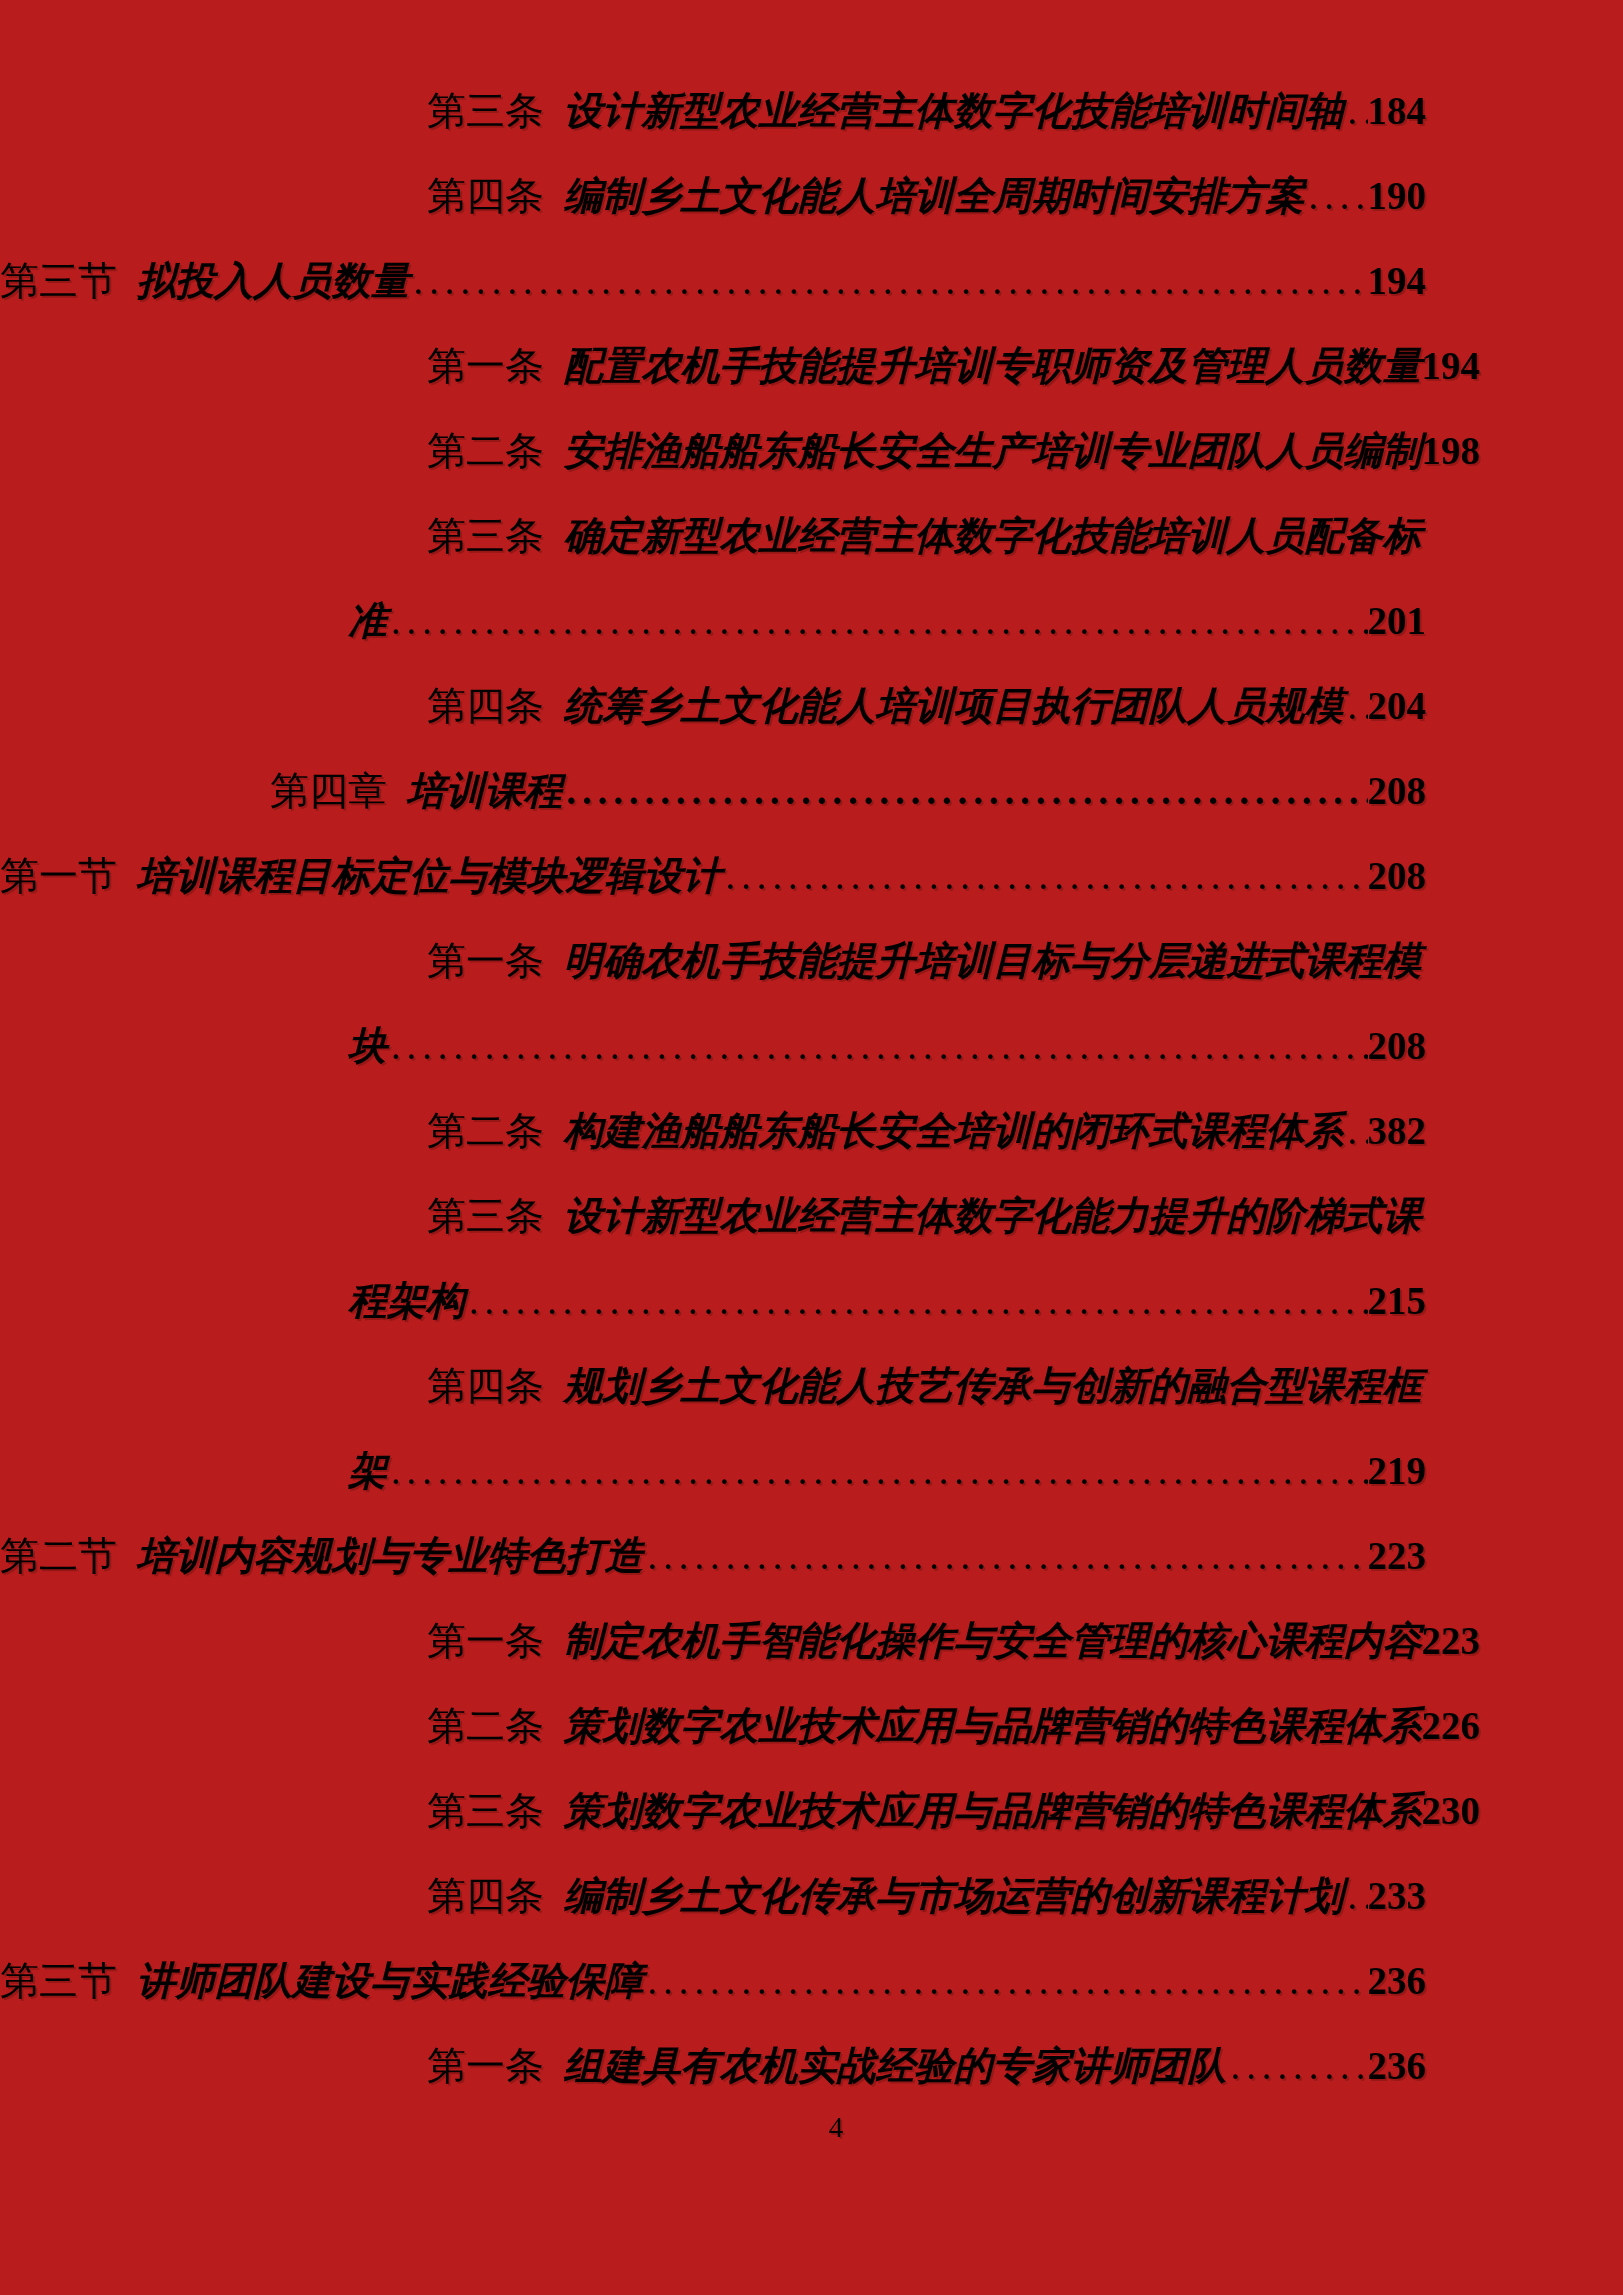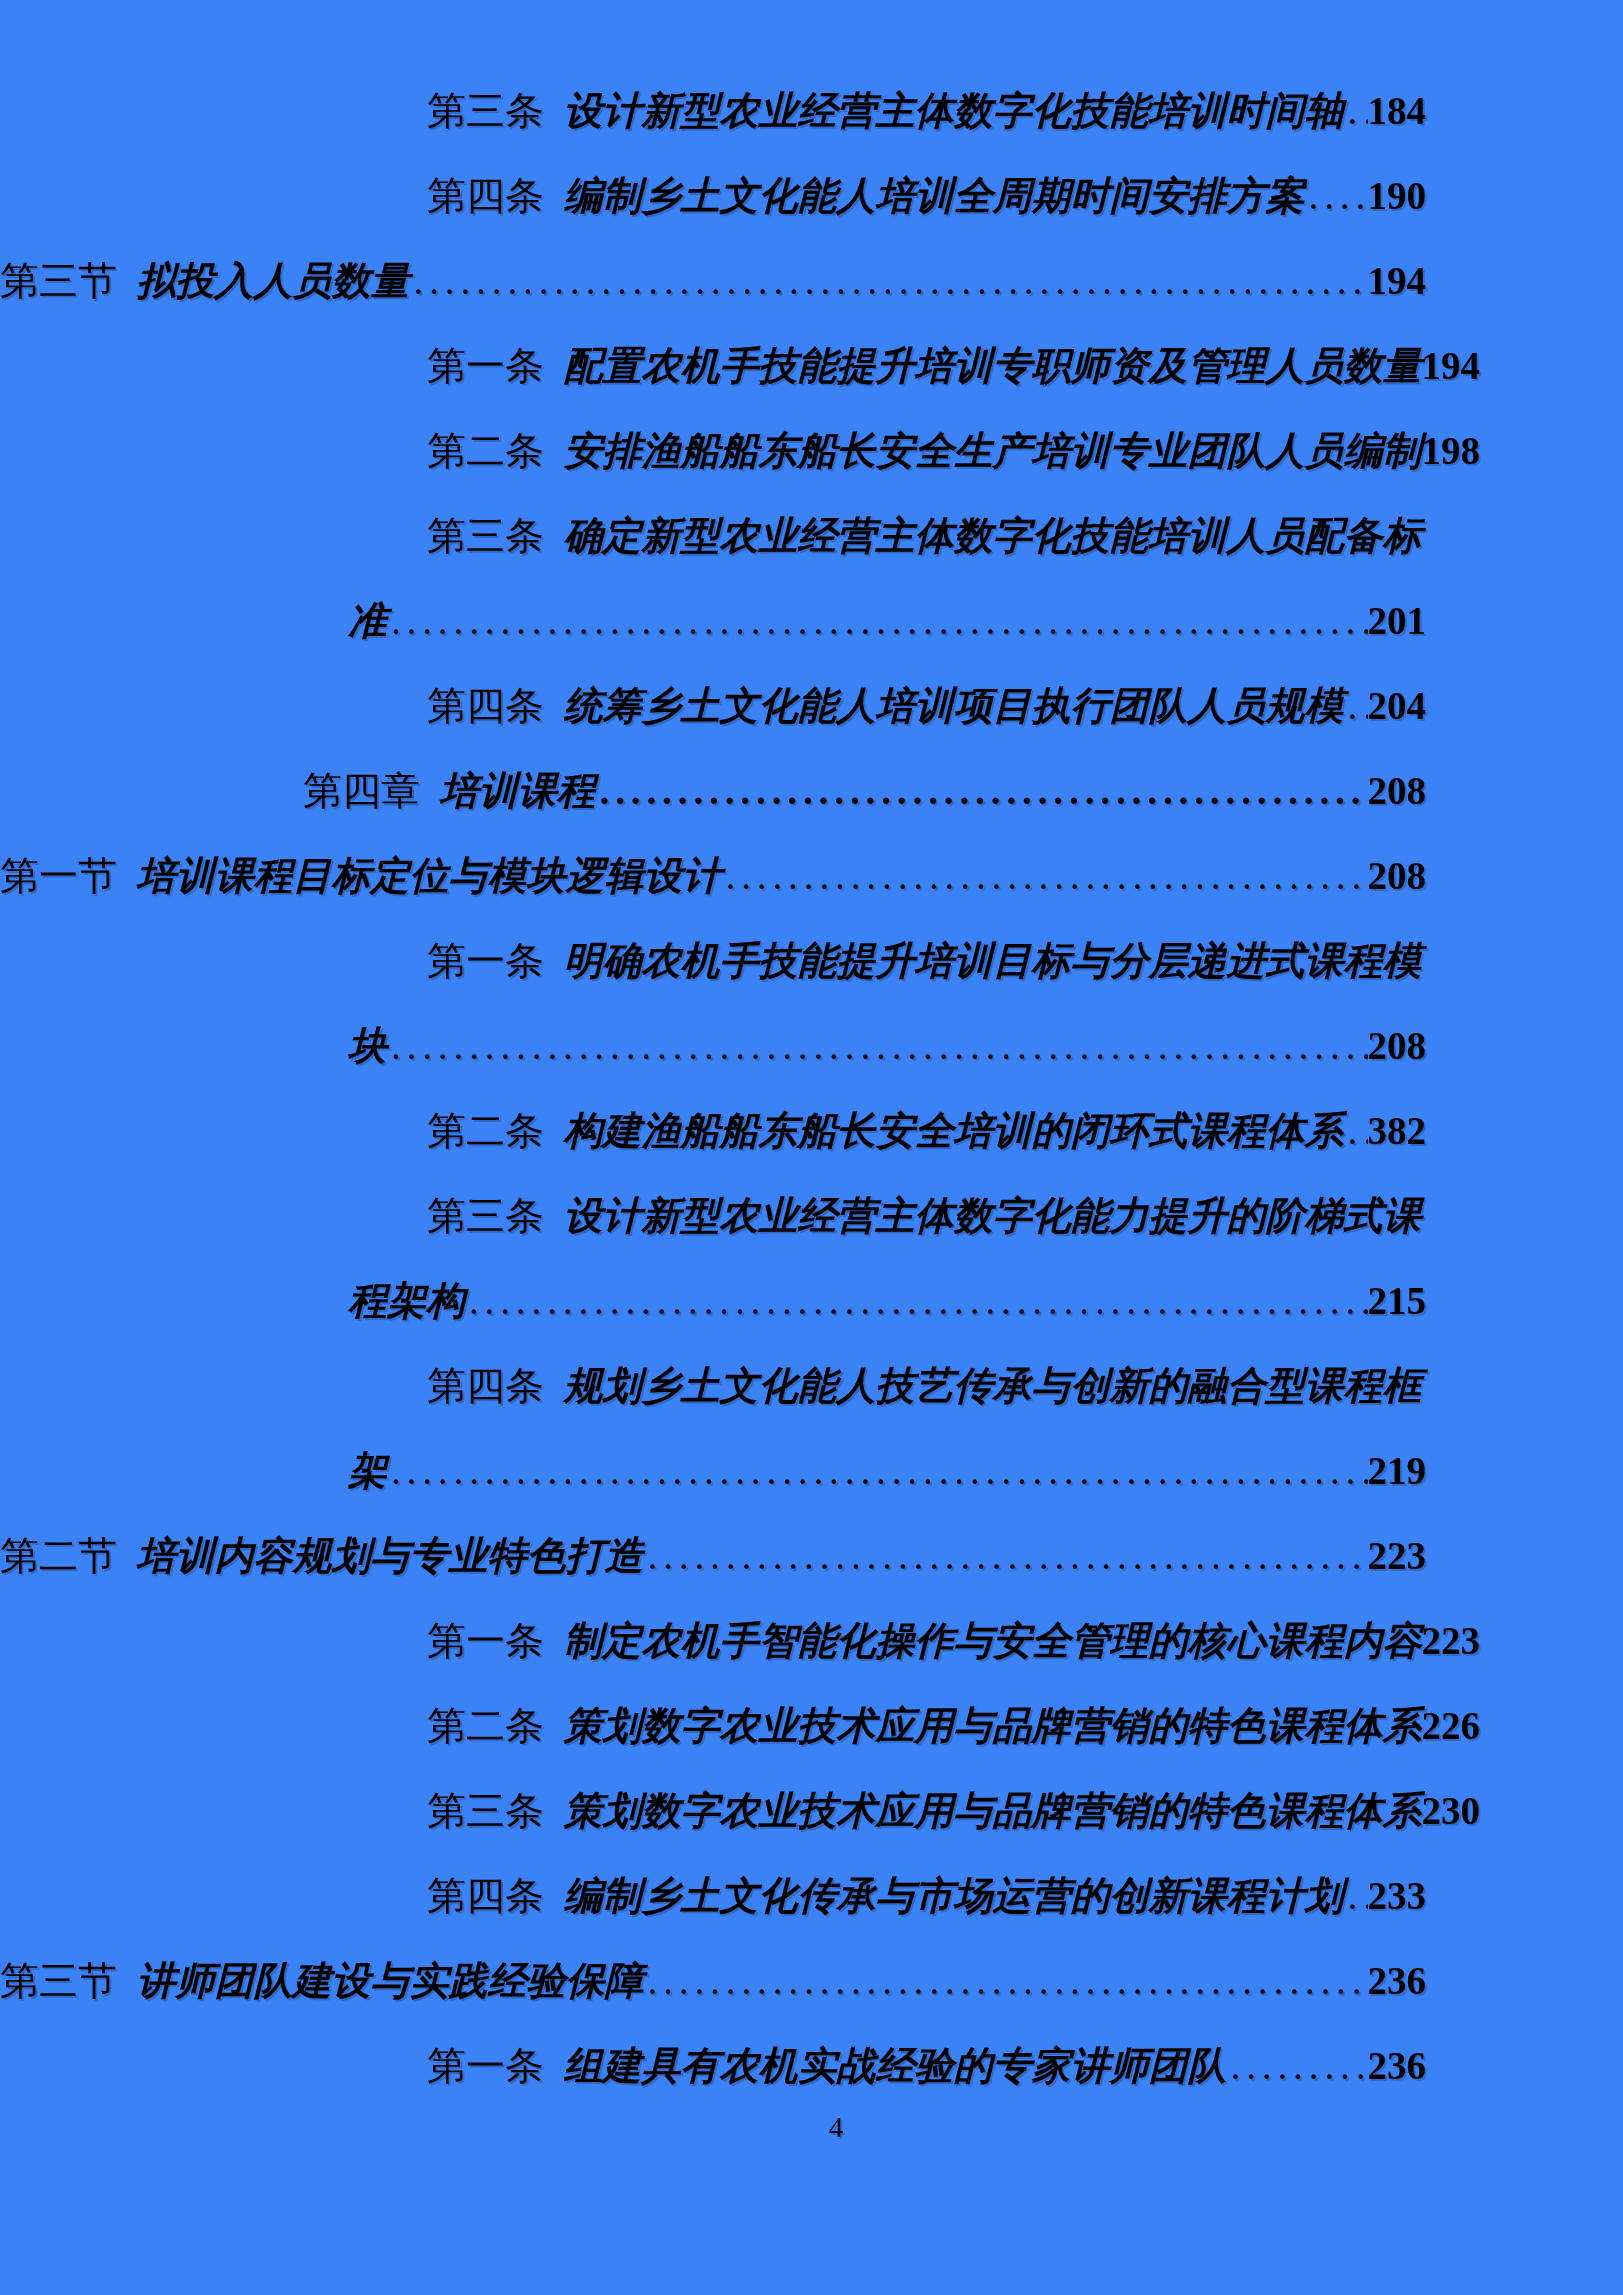--- a/index.html
+++ b/index.html
@@ -1,38 +1,38 @@
 <!DOCTYPE html>
 <html style="font-size:10.5px"><head>
 <meta charset="utf-8">
 <style>
   html, body { margin: 0; padding: 0; background: #888; }
   .page {
     position: relative;
     width: 1623px;
     height: 2295px;
     margin: 0 auto;
-    background: #3b82f6;
+    background: #b91c1c;
     color: #000000;
     font-family: "Liberation Serif", "DejaVu Serif", serif;
     overflow: hidden;
     text-shadow: 2px 2px 0 rgba(0,0,0,0.18);
   }
   .toc { position: absolute; top: 68px; left: 0; right: 0; }
   .row {
     display: flex;
     align-items: baseline;
     height: 85px;
     line-height: 85px;
     font-size: 39px;
     white-space: nowrap;
     padding-right: 161px;
   }
   .row.has-dots { padding-right: 197px; }
-  .row.indent-chapter { padding-left: 270px; margin-left: 33px; }
+  .row.indent-chapter { padding-left: 270px; }
   .row.indent-section { }
   .row.indent-item    { padding-left: 427px; }
   .row.indent-cont    { padding-left: 348px; }
   .prefix { font-weight: normal; margin-right: 19.6px; flex: 0 0 auto; }
   .title  { font-weight: bold; flex: 0 0 auto; font-style: italic; }
   .dots {
     flex: 1 1 auto;
     min-width: 0;
     overflow: hidden;
     letter-spacing: 5.9px;

